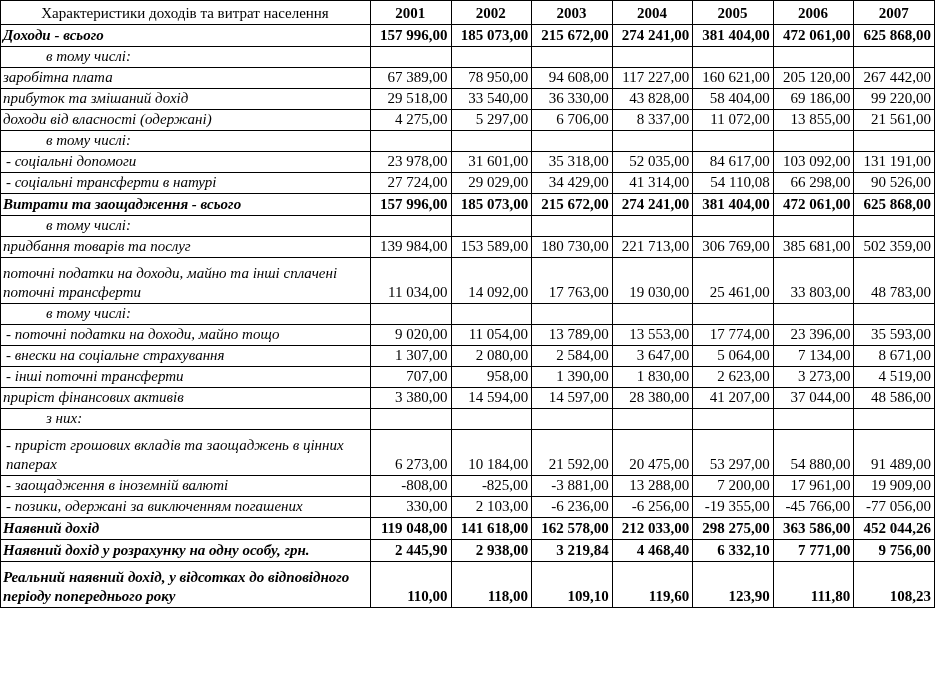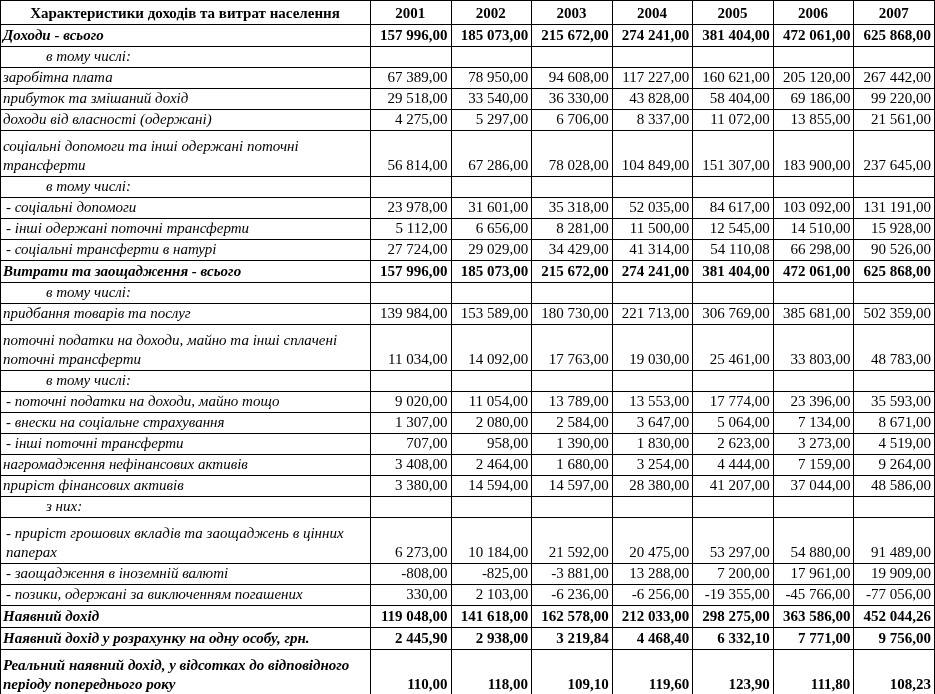--- a/index.html
+++ b/index.html
@@ -27,21 +27,21 @@
     vertical-align: bottom;
     overflow: hidden;
   }
   thead th {
     height: 22px;
     text-align: center;
     vertical-align: middle;
     padding: 1px 2px;
   }
   th.head-label {
-    font-weight: bold;
+    font-weight: normal;
   }
   th.year {
     font-weight: bold;
   }
   tbody tr {
     height: 20px;
   }
   tbody tr.bold {
     font-weight: bold;
     height: 22px;
@@ -134,59 +134,39 @@
       <tr>
         <td class="lbl">доходи від власності (одержані)</td>
         <td class="num">4 275,00</td>
         <td class="num">5 297,00</td>
         <td class="num">6 706,00</td>
         <td class="num">8 337,00</td>
         <td class="num">11 072,00</td>
         <td class="num">13 855,00</td>
         <td class="num">21 561,00</td>
       </tr>
-      <tr class="tall">
-        <td class="lbl">соціальні допомоги та інші одержані поточні трансферти</td>
-        <td class="num">56 814,00</td>
-        <td class="num">67 286,00</td>
-        <td class="num">78 028,00</td>
-        <td class="num">104 849,00</td>
-        <td class="num">151 307,00</td>
-        <td class="num">183 900,00</td>
-        <td class="num">237 645,00</td>
-      </tr>
       <tr>
         <td class="lbl indent1">в тому числі:</td>
         <td class="num"></td>
         <td class="num"></td>
         <td class="num"></td>
         <td class="num"></td>
         <td class="num"></td>
         <td class="num"></td>
         <td class="num"></td>
       </tr>
       <tr>
         <td class="lbl indent2">- соціальні допомоги</td>
         <td class="num">23 978,00</td>
         <td class="num">31 601,00</td>
         <td class="num">35 318,00</td>
         <td class="num">52 035,00</td>
         <td class="num">84 617,00</td>
         <td class="num">103 092,00</td>
         <td class="num">131 191,00</td>
-      </tr>
-      <tr>
-        <td class="lbl indent2">- інші одержані поточні трансферти</td>
-        <td class="num">5 112,00</td>
-        <td class="num">6 656,00</td>
-        <td class="num">8 281,00</td>
-        <td class="num">11 500,00</td>
-        <td class="num">12 545,00</td>
-        <td class="num">14 510,00</td>
-        <td class="num">15 928,00</td>
       </tr>
       <tr>
         <td class="lbl indent2">- соціальні трансферти в натурі</td>
         <td class="num">27 724,00</td>
         <td class="num">29 029,00</td>
         <td class="num">34 429,00</td>
         <td class="num">41 314,00</td>
         <td class="num">54 110,08</td>
         <td class="num">66 298,00</td>
         <td class="num">90 526,00</td>
@@ -265,30 +245,20 @@
         <td class="lbl indent2">- інші поточні трансферти</td>
         <td class="num">707,00</td>
         <td class="num">958,00</td>
         <td class="num">1 390,00</td>
         <td class="num">1 830,00</td>
         <td class="num">2 623,00</td>
         <td class="num">3 273,00</td>
         <td class="num">4 519,00</td>
       </tr>
       <tr>
-        <td class="lbl">нагромадження нефінансових активів</td>
-        <td class="num">3 408,00</td>
-        <td class="num">2 464,00</td>
-        <td class="num">1 680,00</td>
-        <td class="num">3 254,00</td>
-        <td class="num">4 444,00</td>
-        <td class="num">7 159,00</td>
-        <td class="num">9 264,00</td>
-      </tr>
-      <tr>
         <td class="lbl">приріст фінансових активів</td>
         <td class="num">3 380,00</td>
         <td class="num">14 594,00</td>
         <td class="num">14 597,00</td>
         <td class="num">28 380,00</td>
         <td class="num">41 207,00</td>
         <td class="num">37 044,00</td>
         <td class="num">48 586,00</td>
       </tr>
       <tr>

